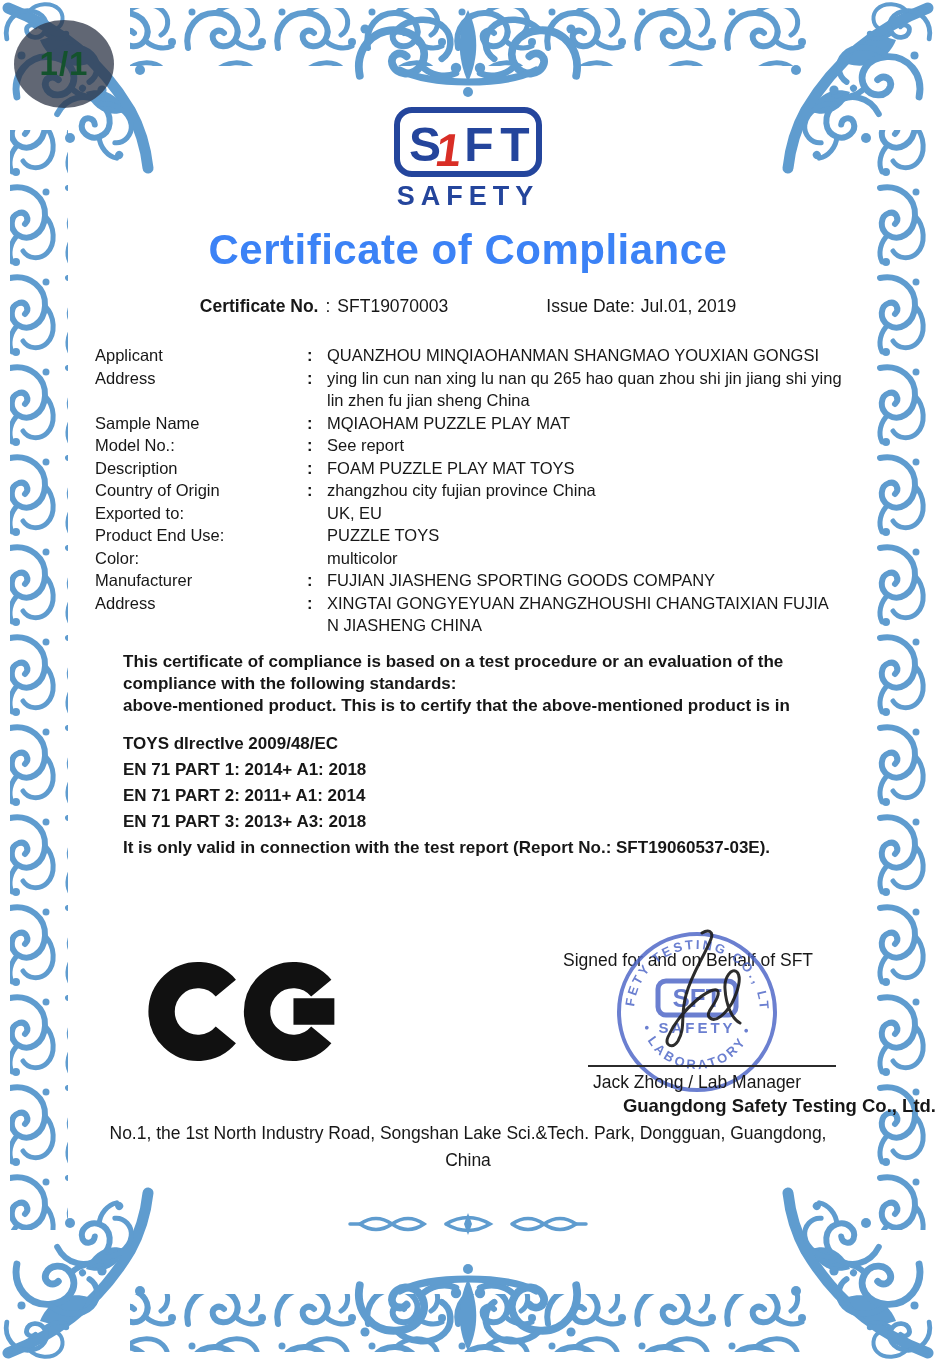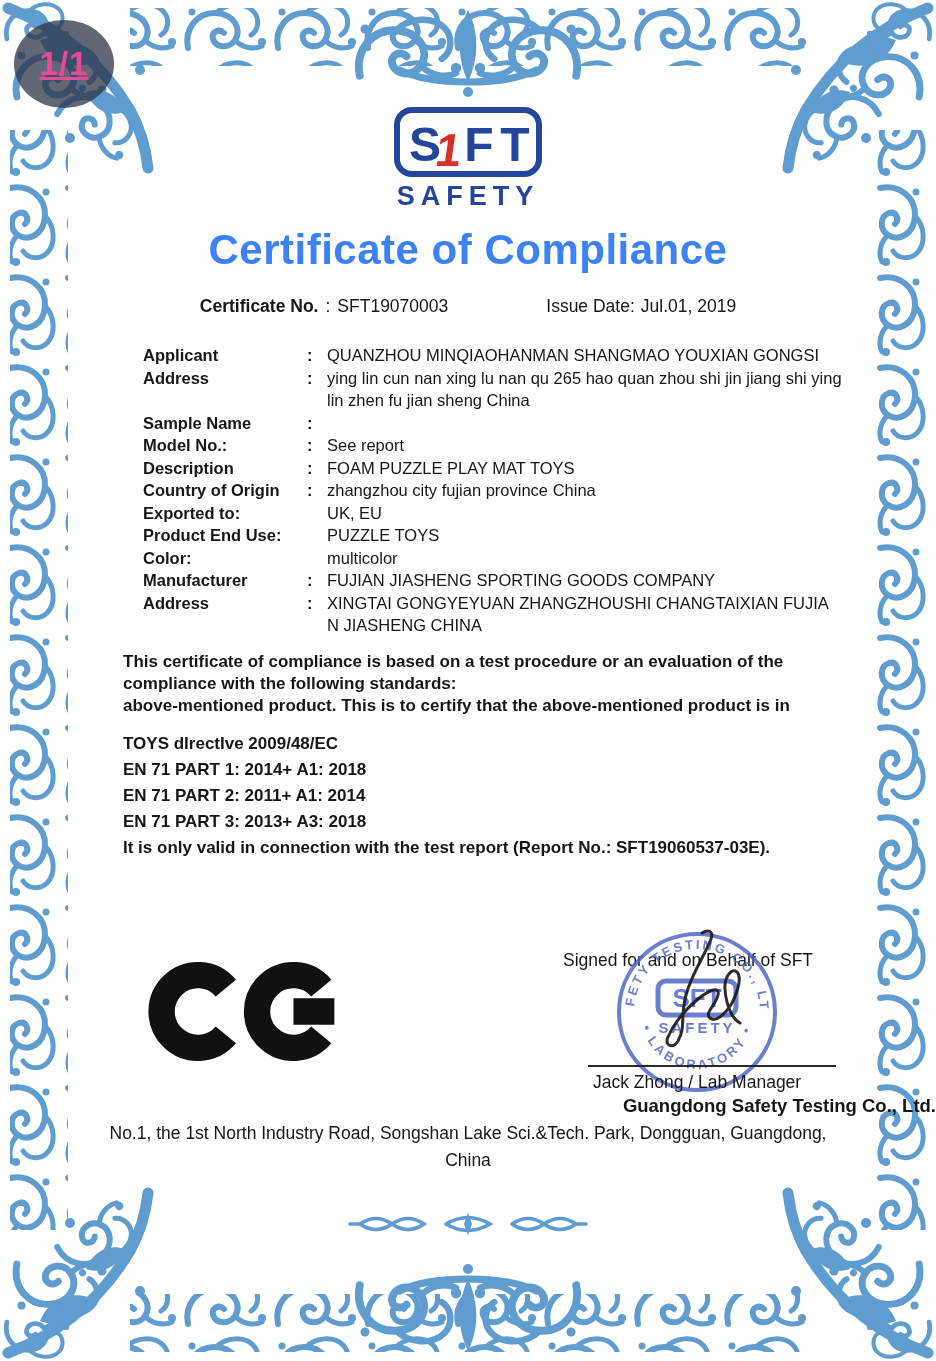--- a/index.html
+++ b/index.html
@@ -11,36 +11,36 @@
   .abs{position:absolute;}
   
   svg.orn path.st{fill:none;stroke:#5f9ccf;stroke-width:6;stroke-linecap:round;}
   svg.orn circle.dt{fill:#5f9ccf;}
   svg.orn path.fl{fill:#5f9ccf;stroke:none;}
   svg.orn path.vine{fill:none;stroke:#5f9ccf;stroke-width:11;stroke-linecap:round;}
   
   .badge{
     left:14px;top:20px;width:100px;height:88px;border-radius:50%;
     background:rgba(44,52,70,0.75);display:flex;align-items:center;justify-content:center;
-    color:#ec4899;font-size:33px;font-weight:bold;z-index:5;letter-spacing:1px;text-decoration:underline;
+    color:#14532d;font-size:33px;font-weight:bold;z-index:5;letter-spacing:1px;
   }
   
   .logo{left:393px;top:106px;width:150px;height:106px;}
   
   .doc-title{left:0;top:226px;width:100%;text-align:center;font-size:42px;font-weight:bold;letter-spacing:0.5px;color:#3b82f6;}
   
   .cert-line{left:0;top:296px;width:100%;display:flex;justify-content:center;font-size:17.5px;}
   .cert-line .b{font-weight:bold;}
   .cert-line .sep{margin:0 7px;}
   .cert-line .spacer{width:98px;}
   .cert-line .iss-val{margin-left:6px;}
   
   .fields{left:95px;top:344px;width:800px;font-size:16.5px;line-height:22.5px;}
   .field-row{display:grid;grid-template-columns:212px 20px 1fr;}
-  .field-label{font-weight:bold;margin-left:48px;}
+  .field-label{font-weight:normal;}
   .field-colon{font-weight:bold;}
   .vline{white-space:nowrap;}
   
   .statement{left:123px;top:651px;width:720px;font-weight:bold;font-size:17px;}
   .statement .pline{line-height:22px;white-space:nowrap;}
   .statement .sline{line-height:21px;margin-top:5px;white-space:nowrap;}
   .statement .vline2{line-height:21px;margin-top:5px;white-space:nowrap;}
   
   .ce{left:148px;top:956px;}
   
@@ -156,20 +156,23 @@
       <div class="field-label">Address</div>
       <div class="field-colon">:</div>
       <div>
         <div class="vline">ying lin cun nan xing lu nan qu 265 hao quan zhou shi jin jiang shi ying</div>
         <div class="vline">lin zhen fu jian sheng China</div>
       </div>
     </div>
     <div class="field-row">
       <div class="field-label">Sample Name</div>
       <div class="field-colon">:</div>
+      <div>
+          <div class="vline">MQIAOHAM PUZZLE PLAY MAT</div>
+        </div>
     </div>
     <div class="field-row">
       <div class="field-label">Model No.:</div>
       <div class="field-colon">:</div>
       <div>
           <div class="vline">See report</div>
         </div>
     </div>
     <div class="field-row">
       <div class="field-label">Description</div>

